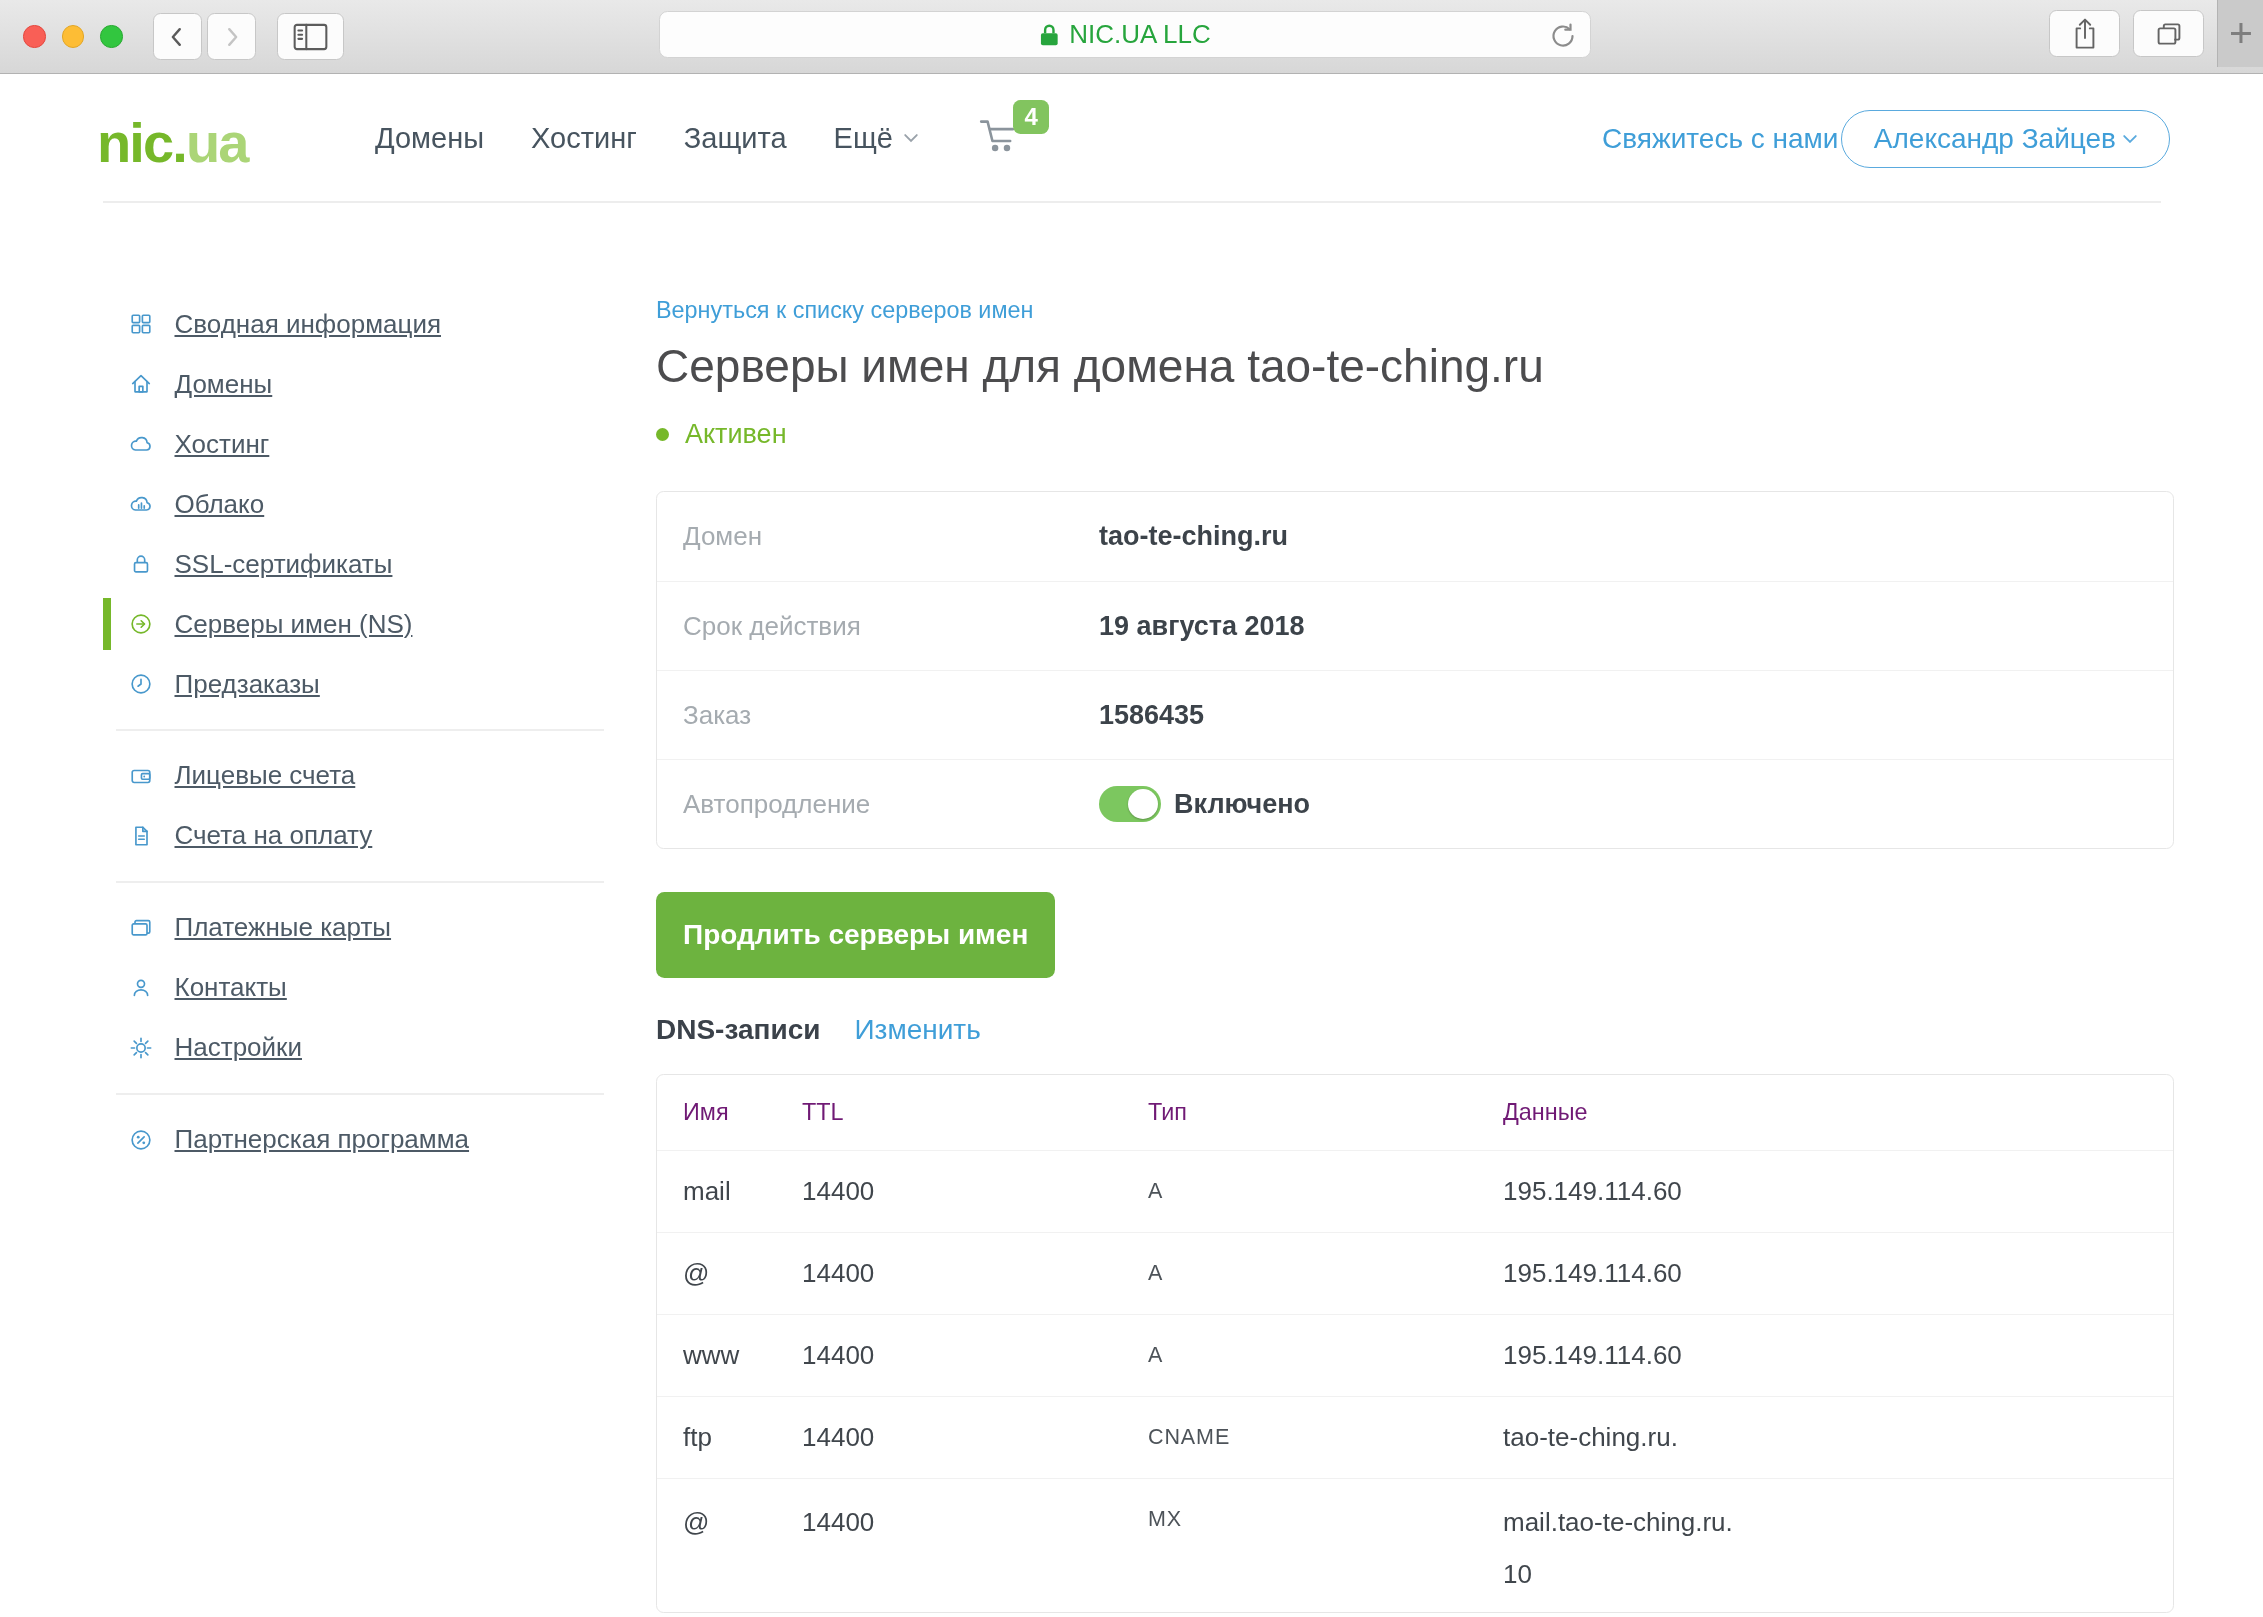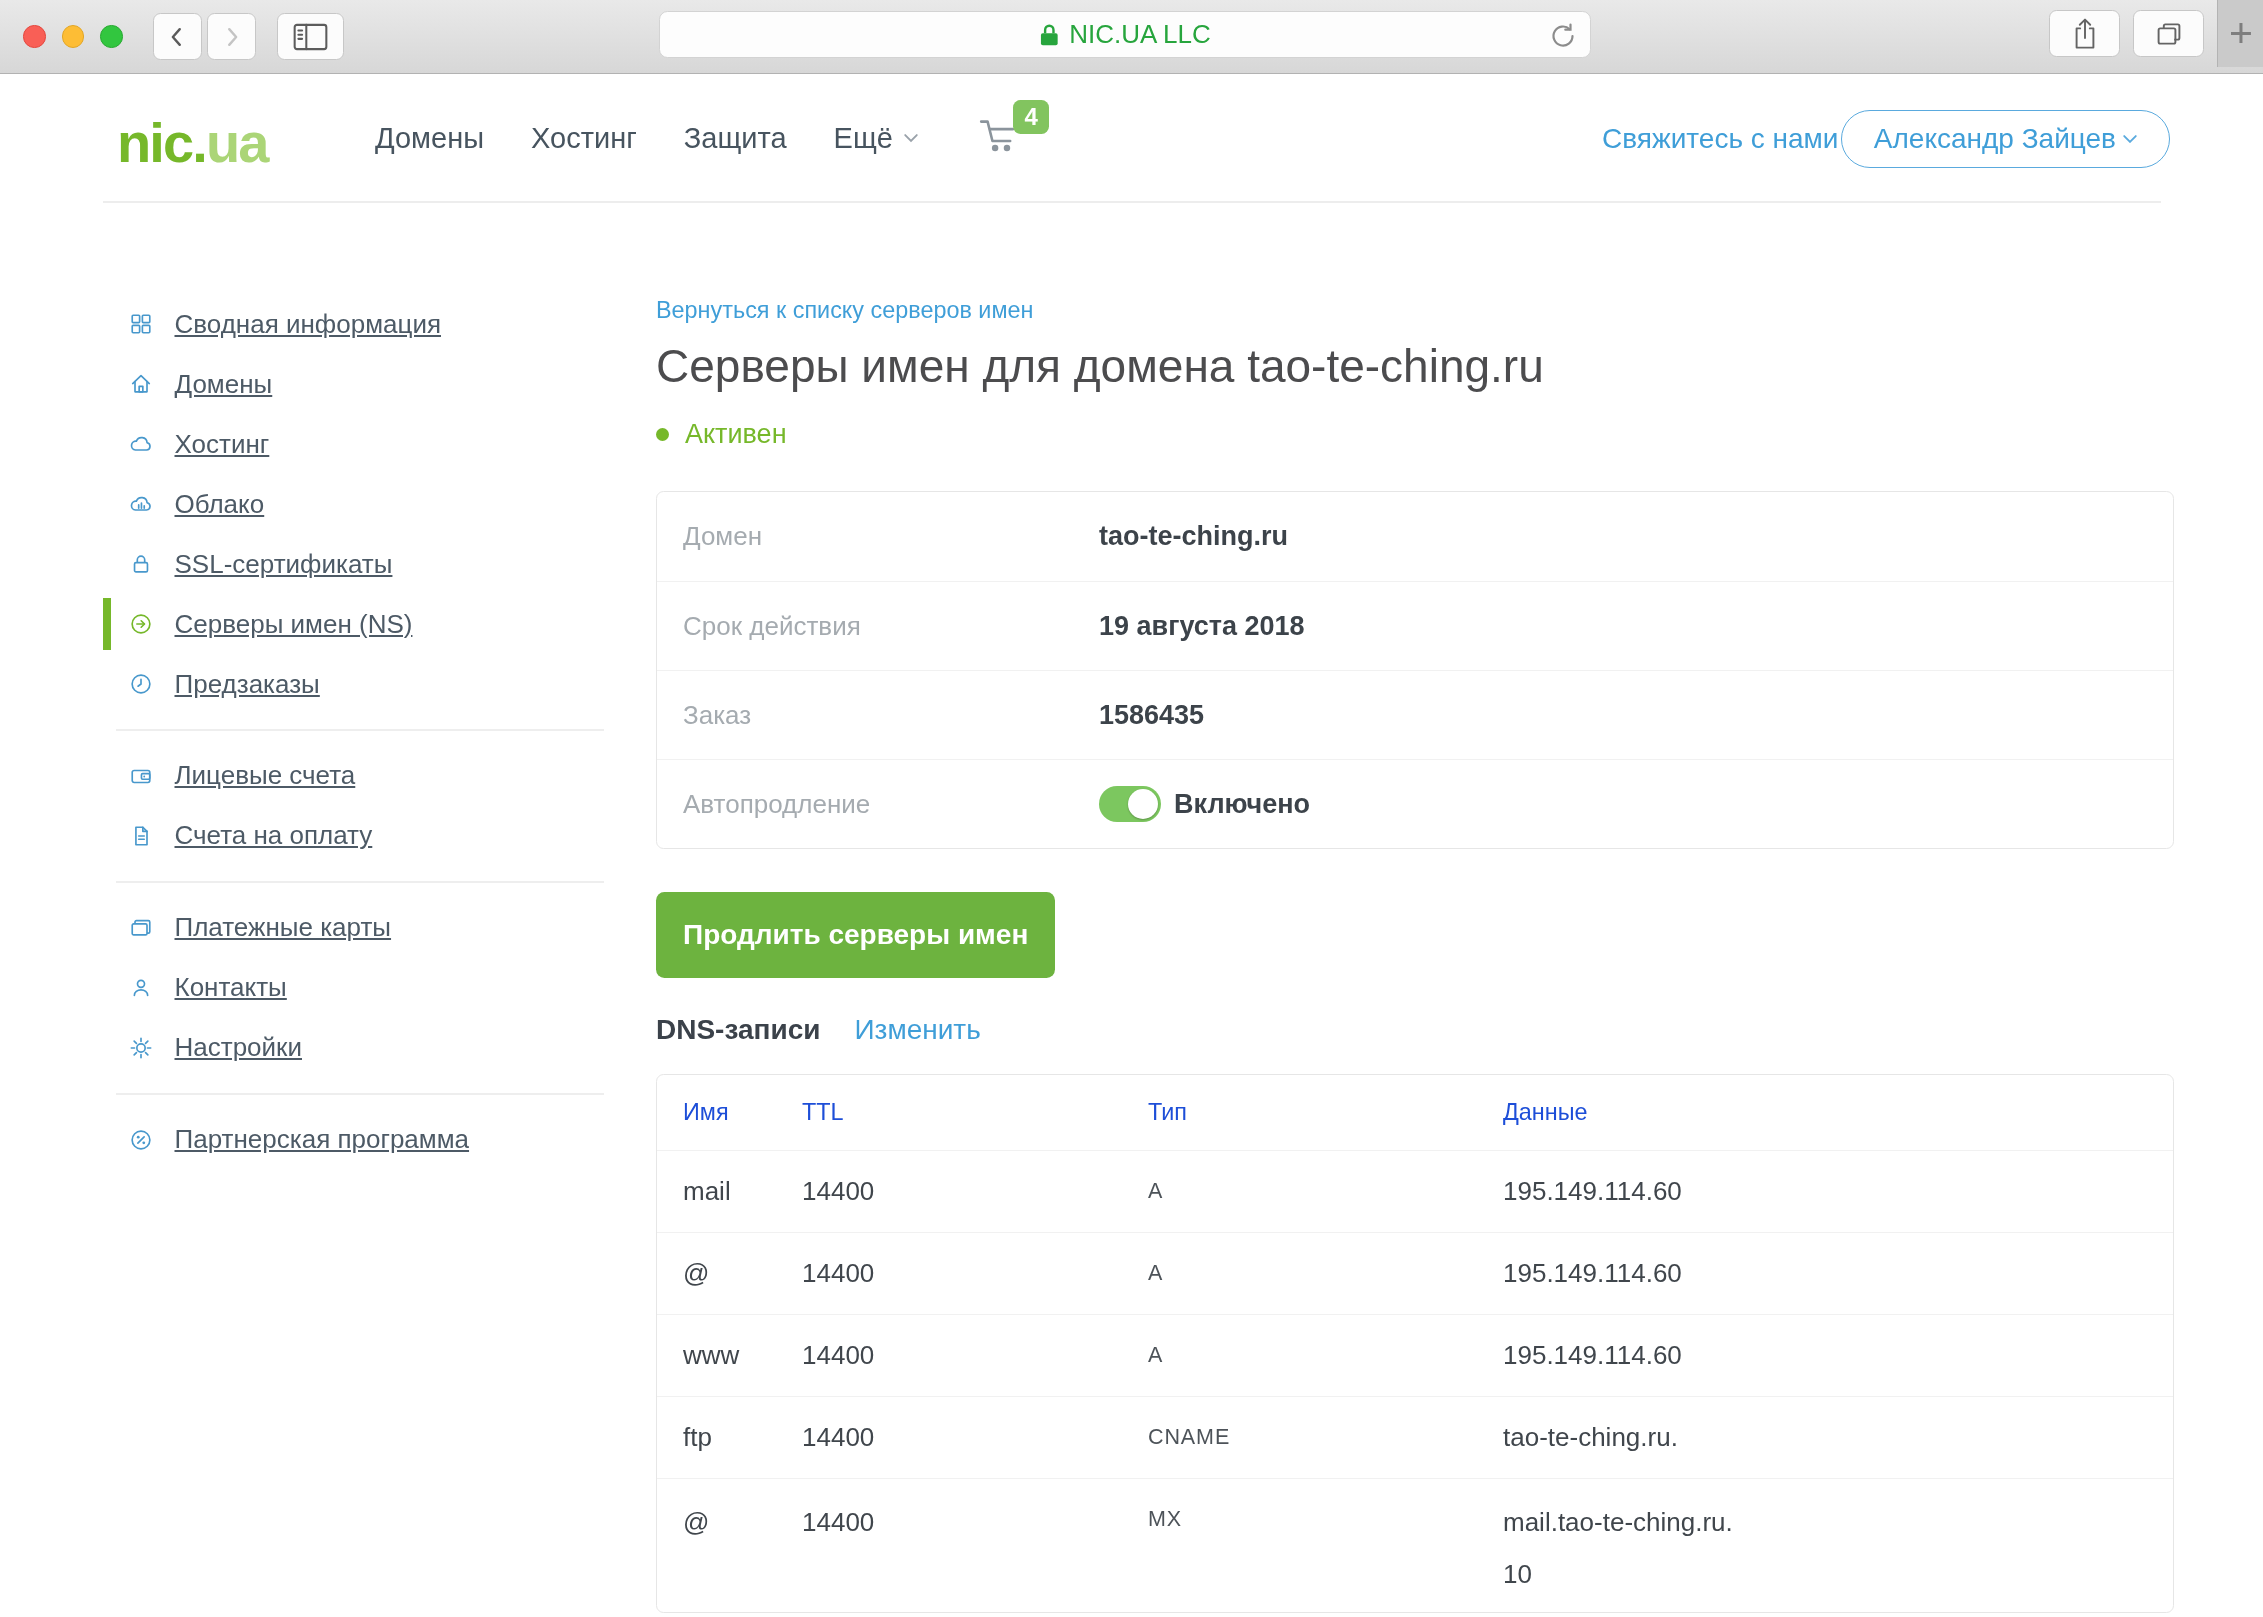--- a/index.html
+++ b/index.html
@@ -26,21 +26,21 @@
   .share-btn { position:absolute; left:2049px; top:10.3px; width:71px; }
   .tabs-btn  { position:absolute; left:2133px; top:10.3px; width:71px; }
   .newtab { position:absolute; left:2217px; top:0; width:47px; height:67px; background:#cacaca;
     border-left:0.9px solid #b3b3b3; display:flex; align-items:center; justify-content:center;
     font-size:41px; color:#7e7e7e; font-weight:300; }
 
   
   .site-header { position:relative; height:129px; background:#fff; }
   .site-header::after { content:""; position:absolute; left:103px; right:103px; bottom:0;
     height:1.9px; background:#ededed; }
-  .logo { position:absolute; left:97px; top:36px; font-size:56px; font-weight:bold; letter-spacing:-1.9px;margin-left:20px; }
+  .logo { position:absolute; left:97px; top:36px; font-size:56px; font-weight:bold; letter-spacing:-1.9px; }
   .logo .l1 { color:var(--brand_green); }
   .logo .l2 { color:var(--logo_light_green); }
   .main-nav { position:absolute; left:375px; top:0; height:129px; display:flex; align-items:center; gap:47px; }
   .nav-item { font-size:29px; color:#47545f; display:flex; align-items:center; gap:11.2px; cursor:pointer; }
   .cart { position:absolute; left:976px; top:39px; }
   .cart-badge { position:absolute; top:-13px; right:-24px; background:var(--badge_green); color:#fff;
     font-size:24px; font-weight:bold; border-radius:7.5px; padding:2.8px 11.2px; }
   .contact-link { position:absolute; left:1602px; top:49px; font-size:28px; color:var(--link_blue);
     text-decoration:none; }
   .user-pill { position:absolute; right:94px; top:36px; height:58px; border:1.9px solid #5aaade;
@@ -80,21 +80,21 @@
     font-family:inherit; }
 
   .dns-head { margin-top:36px; display:flex; align-items:baseline; gap:34px; }
   .dns-head h2 { font-size:28px; font-weight:bold; color:#3b424a; }
   .dns-edit { font-size:28px; color:var(--link_blue); text-decoration:none; }
 
   .dns-table { margin-top:28px; border:1.9px solid #e6e6e6; border-radius:7.5px; }
   .dns-row { display:grid; grid-template-columns:119px 346px 355px 1fr; padding-left:26px;
     align-items:center; min-height:82px; border-top:1.9px solid #f1f1f1;
     font-size:26px; color:#40464c; }
-  .dns-row.hdr { border-top:none; min-height:75px; color:#1d4ed8; font-size:23.4px; }
+  .dns-row.hdr { border-top:none; min-height:75px; color:#701a75; font-size:23.4px; }
   .dns-row .c-type { font-size:21.5px; letter-spacing:0.9px; color:#4d5359; }
   .dns-row.tall { align-items:start; min-height:133px; padding-top:28px; padding-bottom:22.5px; }
   .dns-row.tall .c-data div + div { margin-top:20.6px; }
 
   svg { display:block; }
 </style>
 </head>
 <body>
 
 <div class="chrome">

